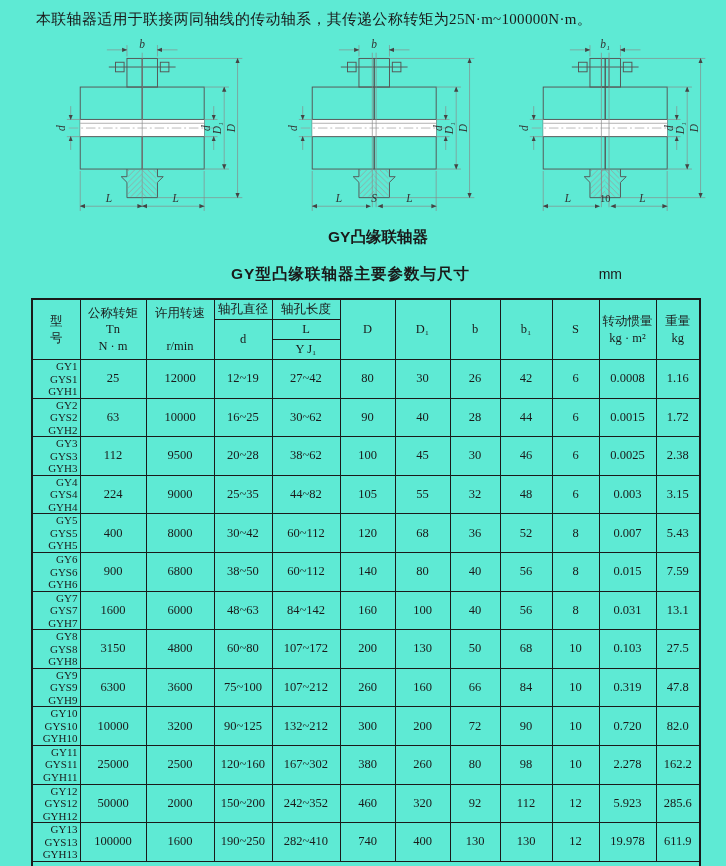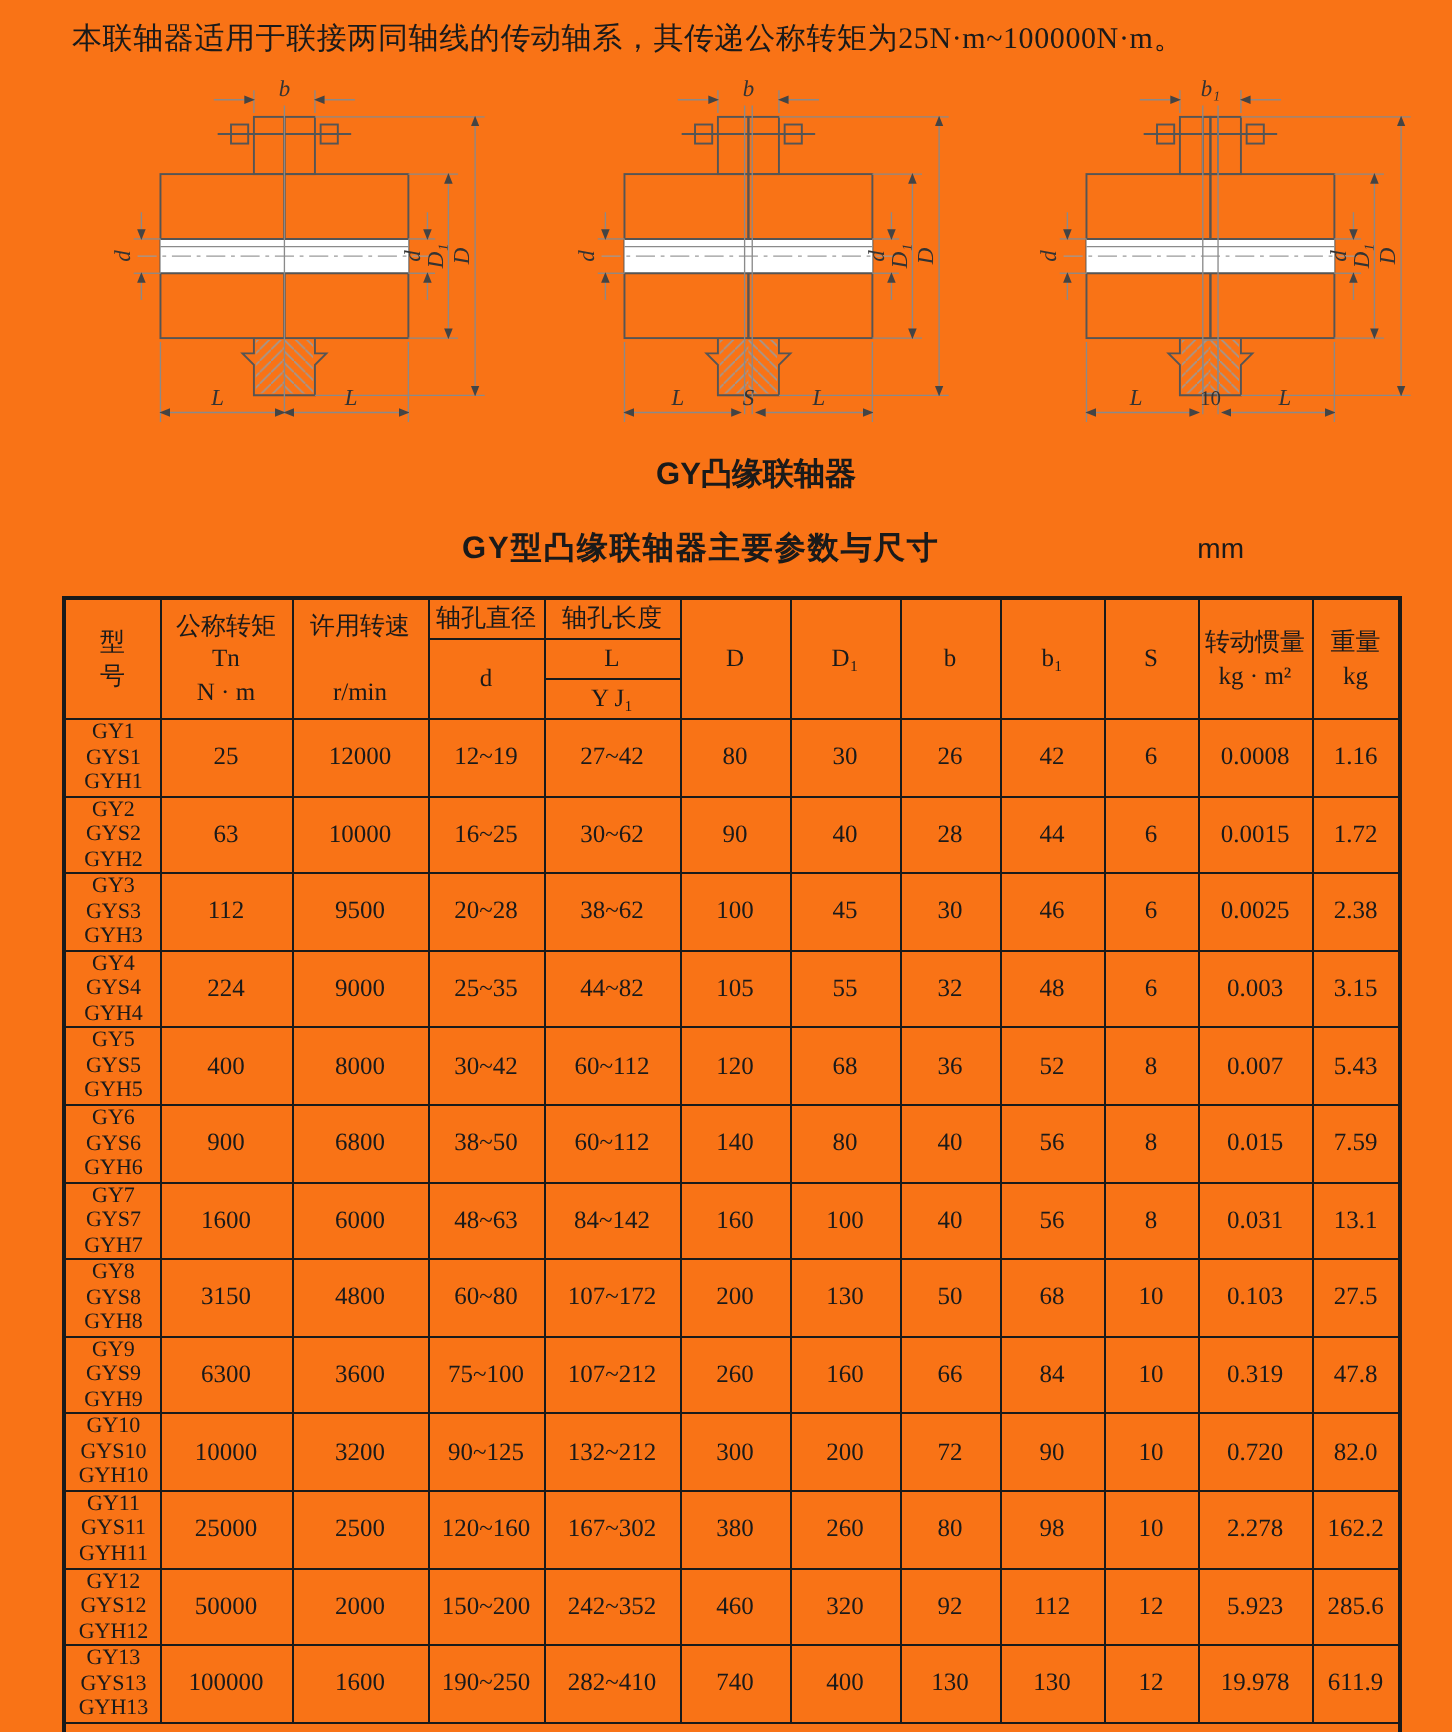--- a/index.html
+++ b/index.html
@@ -1,17 +1,17 @@
 <!DOCTYPE html>
 <html><head>
 <meta charset="utf-8">
 <style>
   html,body{margin:0;padding:0;background:#ffffff;}
   .page{
-    width:726px;height:866px;background:#f97316;color:#1a1a1a;
+    width:726px;height:866px;background:#5eead4;color:#1a1a1a;
     font-family:"Liberation Serif","DejaVu Serif",serif;
     position:relative;overflow:hidden;
   }
   .intro{
     margin:10px 30px 0 36px;font-size:15px;letter-spacing:.3px;
   }
   .figures{
     display:flex;justify-content:space-between;
     padding:4px 14px 0 44px;
   }
@@ -39,21 +39,21 @@
     border:1px solid #1a1a1a;text-align:center;vertical-align:middle;
     padding:0 2px;font-weight:normal;
   }
   .params thead th{
     font-size:12.5px;white-space:pre-line;line-height:1.3;height:19px;
   }
   .params tbody td{
     font-size:12.5px;height:35px;white-space:pre-line;
   }
   .params tbody td.model{
-    text-align:center;font-size:11px;line-height:1.14;padding-left:3px;margin-top:40px;
+    text-align:right;font-size:11px;line-height:1.14;padding-left:3px;margin-top:40px;
   }
   .params .note-cell{
     text-align:left;font-size:12.5px;padding:4px 6px;height:22px;white-space:normal;
   }
   
   .ln{stroke:#555;stroke-width:1;fill:none;}
   .thin{stroke:#8a8a8a;stroke-width:.7;fill:none;}
   .cl{stroke:#9a9a9a;stroke-width:.7;stroke-dasharray:10 3 2 3;fill:none;}
   .dim{font:italic 12px "Liberation Serif",serif;fill:#333;}
   .dimu{font:11px "Liberation Serif",serif;fill:#333;}

